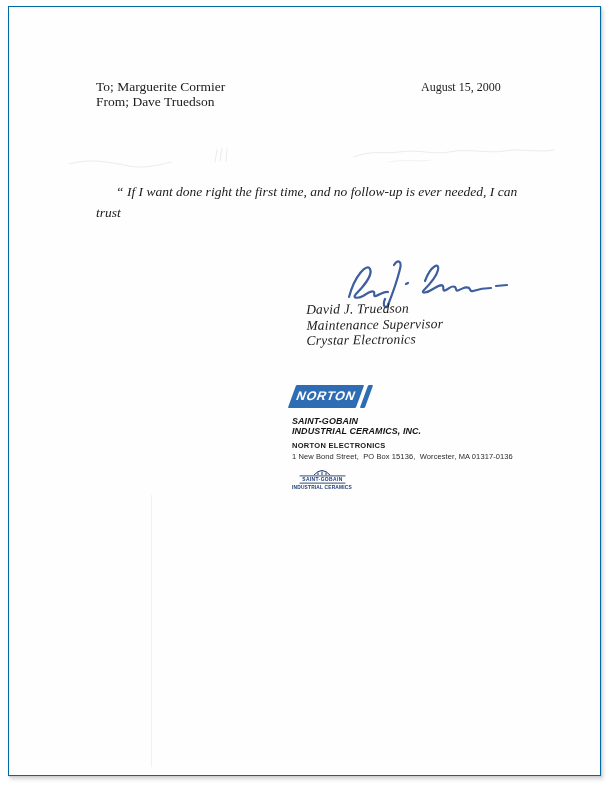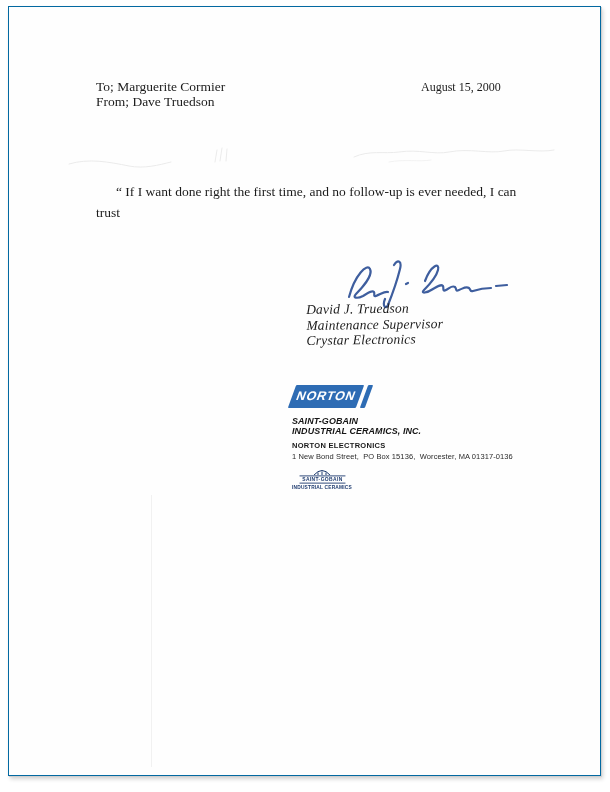--- a/index.html
+++ b/index.html
@@ -16,21 +16,21 @@
     position:absolute;left:8px;top:6px;width:593px;height:770px;
     background:#fefefe;border:1px solid #0369a1;
     box-shadow:1px 1px 0 #cfcfcf,2px 3px 4px rgba(0,0,0,.18);
   }
 
   .letter-header{position:absolute;left:87px;top:73px;font-size:13.5px;line-height:14.5px;}
   .date-line{position:absolute;left:399px;top:73px;font-size:12px;line-height:14.5px;margin-left:13px;}
 
   .quote-block{
     position:absolute;left:87px;top:175px;width:432px;
-    font-size:13.5px;line-height:20.5px;
+    font-style:italic;font-size:13.5px;line-height:20.5px;
   }
   .quote-line1{text-indent:20px;}
 
   .ghost-artifacts{position:absolute;left:40px;top:125px;filter:blur(.6px);}
   .crease{position:absolute;left:142px;top:488px;width:1px;height:272px;background:rgba(0,0,0,.05);}
 
   .signature-ink{position:absolute;left:330px;top:248px;}
 
   .signoff-block{
     position:absolute;left:297px;top:295px;

